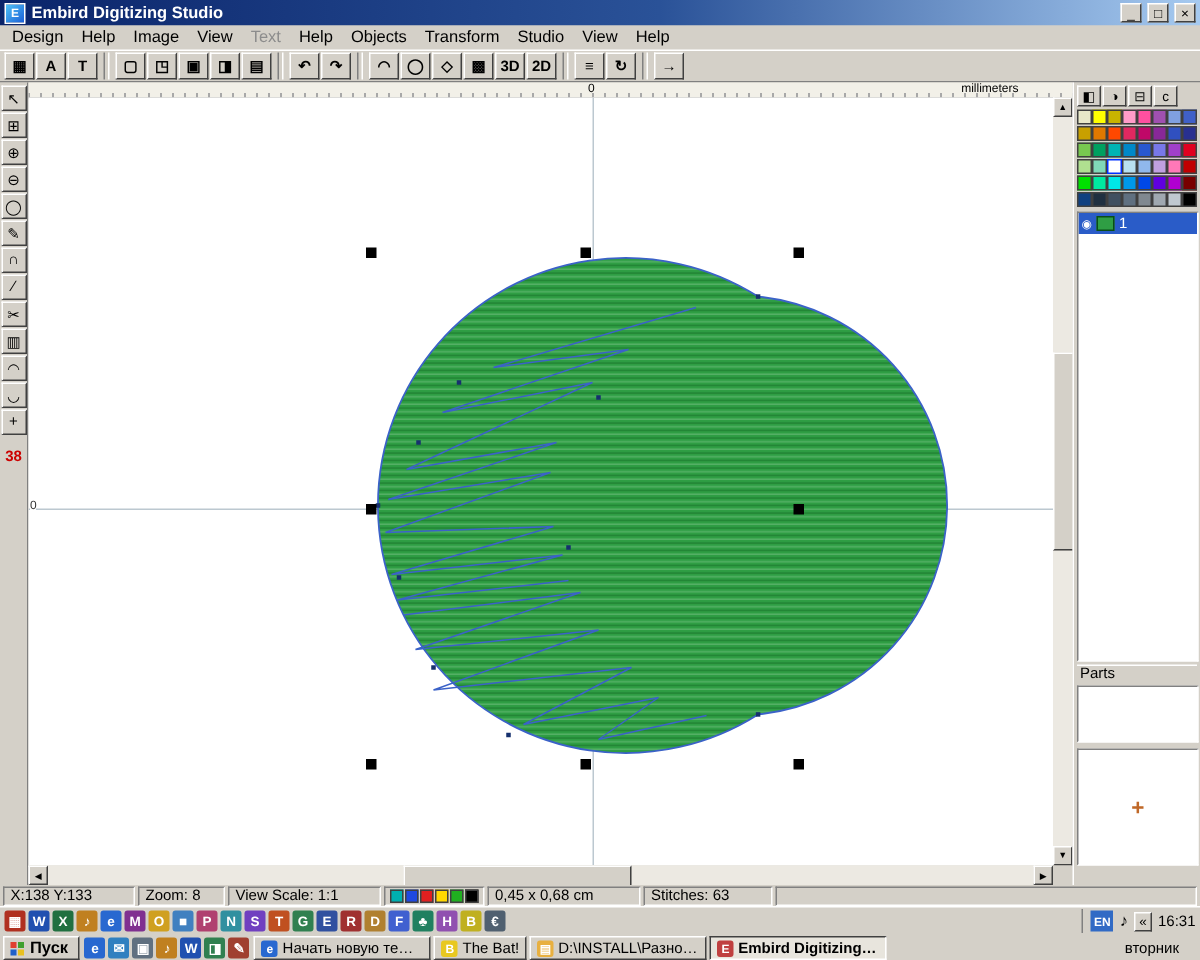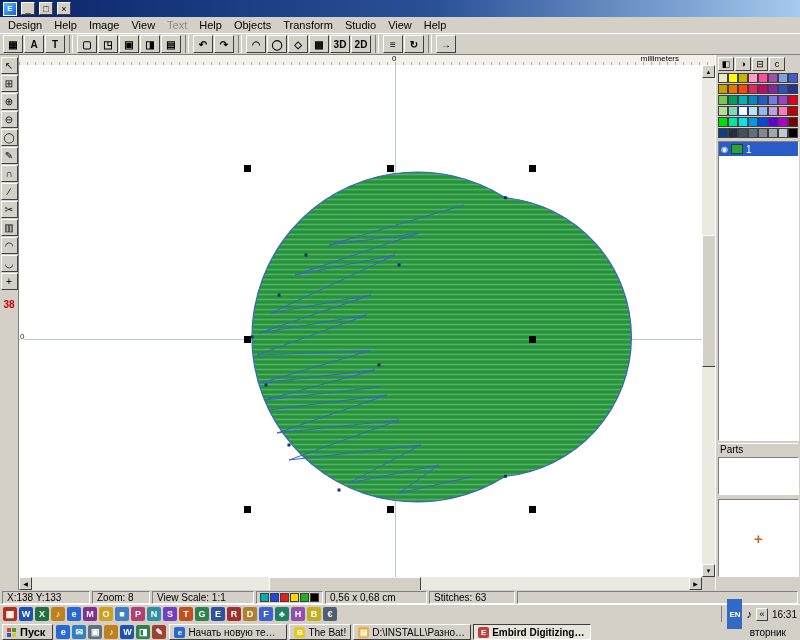--- a/index.html
+++ b/index.html
@@ -84,21 +84,21 @@
   .swatch{width:7px;height:7px;border:1px solid #404040;display:inline-block}
   .seg-fill{flex:1}
   
   #taskbar{position:absolute;left:0;top:604px;width:800px;height:36px;background:#d4d0c8;border-top:1px solid #fff}
   #tb-row1{height:18px;display:flex;align-items:center;gap:2px;padding:0 3px;box-sizing:border-box}
   #tb-row2{height:18px;display:flex;align-items:center;gap:3px;padding:0 2px;box-sizing:border-box}
   .ticon{width:14px;height:14px;border-radius:2px;color:#fff;font-size:9px;font-weight:bold;
     display:inline-flex;align-items:center;justify-content:center;flex:none}
   #tray{margin-left:auto;display:flex;align-items:center;gap:4px;border-left:1px solid #808080;
     padding-left:5px;height:16px}
-  #lang-badge{width:15px;height:30px;background:#316ac5;color:#fff;font-size:8px;font-weight:bold;
+  #lang-badge{width:15px;height:14px;background:#316ac5;color:#fff;font-size:8px;font-weight:bold;
     display:flex;align-items:center;justify-content:center}
   #clock{font-size:10px}
   #chevron-btn{width:12px;height:13px;font-size:9px;line-height:11px;text-align:center;padding:0;
     border:1px solid;border-color:#fff #404040 #404040 #fff;background:#d4d0c8;font-family:inherit}
   #start-btn{height:16px;display:flex;align-items:center;gap:4px;padding:0 7px 0 4px;font-weight:bold;
     border:1px solid;border-color:#fff #404040 #404040 #fff;background:#d4d0c8;font-family:inherit;font-size:11px}
   #win-flag{width:9px;height:9px;display:grid;grid-template-columns:4px 4px;grid-template-rows:4px 4px;gap:1px}
   #win-flag span{display:block}
   #tasks{display:flex;gap:2px;align-items:center;min-width:0}
   .task{height:16px;display:flex;align-items:center;gap:3px;padding:0 4px;max-width:118px;min-width:0;
@@ -107,20 +107,21 @@
   .tico{width:11px;height:11px;border-radius:2px;color:#fff;font-size:8px;font-weight:bold;
     display:inline-flex;align-items:center;justify-content:center;flex:none}
   .tlabel{font-size:10px;white-space:nowrap;overflow:hidden;text-overflow:ellipsis}
   #day-label{margin-left:auto;font-size:10px;padding-right:12px}
 </style>
 </head>
 <body>
 
 <div id="titlebar">
   <span id="app-icon">E</span>
+  <span id="title-text">Embird Digitizing Studio</span>
   <button class="win-btn">_</button>
   <button class="win-btn">□</button>
   <button class="win-btn">×</button>
 </div>
 
 <div id="menubar">
     <span id="menu-items"><span class="mi">Design</span><span class="mi">Help</span><span class="mi">Image</span><span class="mi">View</span><span class="mi dis">Text</span><span class="mi">Help</span><span class="mi">Objects</span><span class="mi">Transform</span><span class="mi">Studio</span><span class="mi">View</span><span class="mi">Help</span></span>
   </div>
 
 <div id="toolbar">
@@ -311,21 +312,21 @@
   <span id="seg-swatches">
       <span id="swatches" style="display:flex;gap:1px">
         <span class="swatch" style="background:#00b0b0"></span>
         <span class="swatch" style="background:#2048e0"></span>
         <span class="swatch" style="background:#e02020"></span>
         <span class="swatch" style="background:#ffd800"></span>
         <span class="swatch" style="background:#20b020"></span>
         <span class="swatch" style="background:#000000"></span>
       </span>
     </span>
-  <span class="seg" style="width:92px">0,56 x 0,68 cm</span>
+  <span class="seg" style="width:92px">0,45 x 0,68 cm</span>
   <span class="seg" style="width:76px">Stitches: 63</span>
   <span class="seg seg-fill"></span>
 </div>
 
 <div id="taskbar">
   <div id="tb-row1">
     <span id="tray-icons" style="display:flex;gap:2px">
         <span class="ticon" style="background:#b03020">▦</span>
         <span class="ticon" style="background:#2050b0">W</span>
         <span class="ticon" style="background:#207040">X</span>

